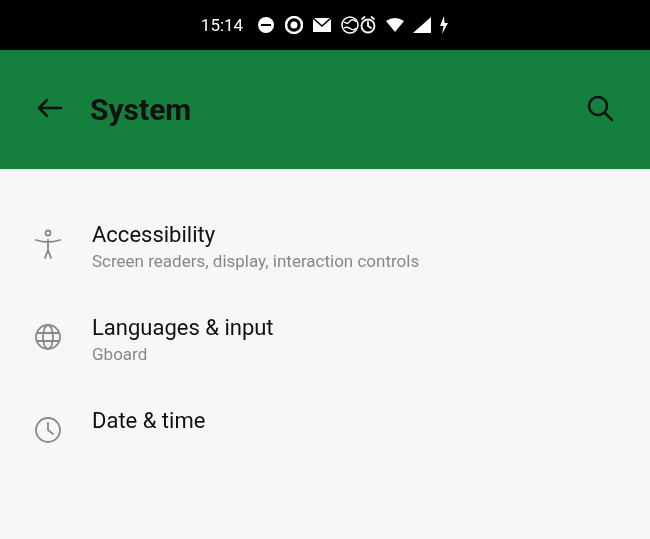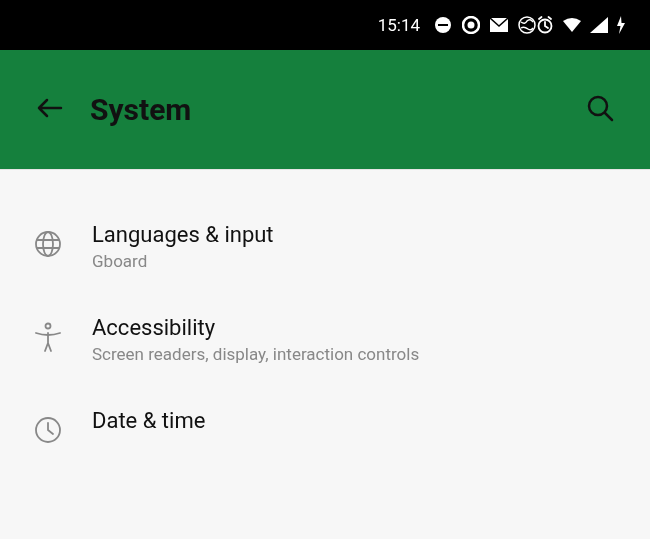--- a/index.html
+++ b/index.html
@@ -1,18 +1,18 @@
 <!DOCTYPE html>
 <html><head>
   <meta charset="utf-8">
   <style>
     * { margin: 0; padding: 0; box-sizing: border-box; }
     html, body { width: 650px; height: 539px; font-family: -apple-system, BlinkMacSystemFont, "Segoe UI", Roboto, sans-serif; background: #f7f7f7; overflow: hidden; }
     
-    .status-bar { height: 50px; background: #000; color: #fff; display: flex; align-items: center; justify-content: flex-end; padding: 0 24px; font-size: 16px; }
+    .status-bar { height: 50px; background: #000; color: #fff; display: flex; align-items: center; justify-content: center; padding: 0 5px; font-size: 16px; }
     .status-left { display: flex; align-items: center; gap: 10px; }
     .status-right { display: flex; align-items: center; gap: 8px; }
     .time { font-size: 17px; font-weight: 400; margin-right: 4px; }
     .si { display: inline-flex; align-items: center; justify-content: center; }
 
     .app-bar { height: 120px; background: #15803d; display: flex; align-items: center; padding: 0 30px; border-bottom: 1px solid #e5e5e5; }
     .back-btn { width: 40px; height: 40px; display: flex; align-items: center; justify-content: center; cursor: pointer; }
     .title { font-size: 30px; font-weight: 700; color: #111; margin-left: 20px; flex: 1; }
     .search-btn { width: 40px; height: 40px; display: flex; align-items: center; justify-content: center; cursor: pointer; }
 
@@ -96,43 +96,43 @@
           <path d="M20 20 L27 27" stroke="#111" stroke-width="2.5" stroke-linecap="round"></path>
         </svg>
     </span>
   </div>
 </div>
 
 <div class="list">
 
   <div class="item">
     <div class="item-icon">
+      <svg width="32" height="32" viewBox="0 0 32 32">
+          <circle cx="16" cy="5" r="2.5" fill="none" stroke="#888" stroke-width="1.8"></circle>
+          <path d="M4 12 Q16 16 28 12" fill="none" stroke="#888" stroke-width="1.8" stroke-linecap="round"></path>
+          <path d="M16 12 L16 22 M13 30 L16 22 L19 30" fill="none" stroke="#888" stroke-width="1.8" stroke-linecap="round" stroke-linejoin="round"></path>
+        </svg>
+    </div>
+    <div class="item-text">
+      <div class="item-title">Accessibility</div>
+      <div class="item-sub">Screen readers, display, interaction controls</div>
+    </div>
+  </div>
+
+  <div class="item">
+    <div class="item-icon">
       <svg width="30" height="30" viewBox="0 0 30 30">
           <circle cx="15" cy="15" r="12" fill="none" stroke="#888" stroke-width="1.8"></circle>
           <ellipse cx="15" cy="15" rx="5" ry="12" fill="none" stroke="#888" stroke-width="1.8"></ellipse>
           <path d="M4 11 L26 11 M4 19 L26 19" stroke="#888" stroke-width="1.8"></path>
         </svg>
     </div>
     <div class="item-text">
       <div class="item-title">Languages &amp; input</div>
       <div class="item-sub">Gboard</div>
-    </div>
-  </div>
-
-  <div class="item">
-    <div class="item-icon">
-      <svg width="32" height="32" viewBox="0 0 32 32">
-          <circle cx="16" cy="5" r="2.5" fill="none" stroke="#888" stroke-width="1.8"></circle>
-          <path d="M4 12 Q16 16 28 12" fill="none" stroke="#888" stroke-width="1.8" stroke-linecap="round"></path>
-          <path d="M16 12 L16 22 M13 30 L16 22 L19 30" fill="none" stroke="#888" stroke-width="1.8" stroke-linecap="round" stroke-linejoin="round"></path>
-        </svg>
-    </div>
-    <div class="item-text">
-      <div class="item-title">Accessibility</div>
-      <div class="item-sub">Screen readers, display, interaction controls</div>
     </div>
   </div>
 
   <div class="item">
     <div class="item-icon">
       <svg width="30" height="30" viewBox="0 0 30 30">
           <circle cx="15" cy="15" r="12" fill="none" stroke="#888" stroke-width="1.8"></circle>
           <path d="M15 8 L15 15 L20 19" fill="none" stroke="#888" stroke-width="1.8" stroke-linecap="round" stroke-linejoin="round"></path>
         </svg>
     </div>

